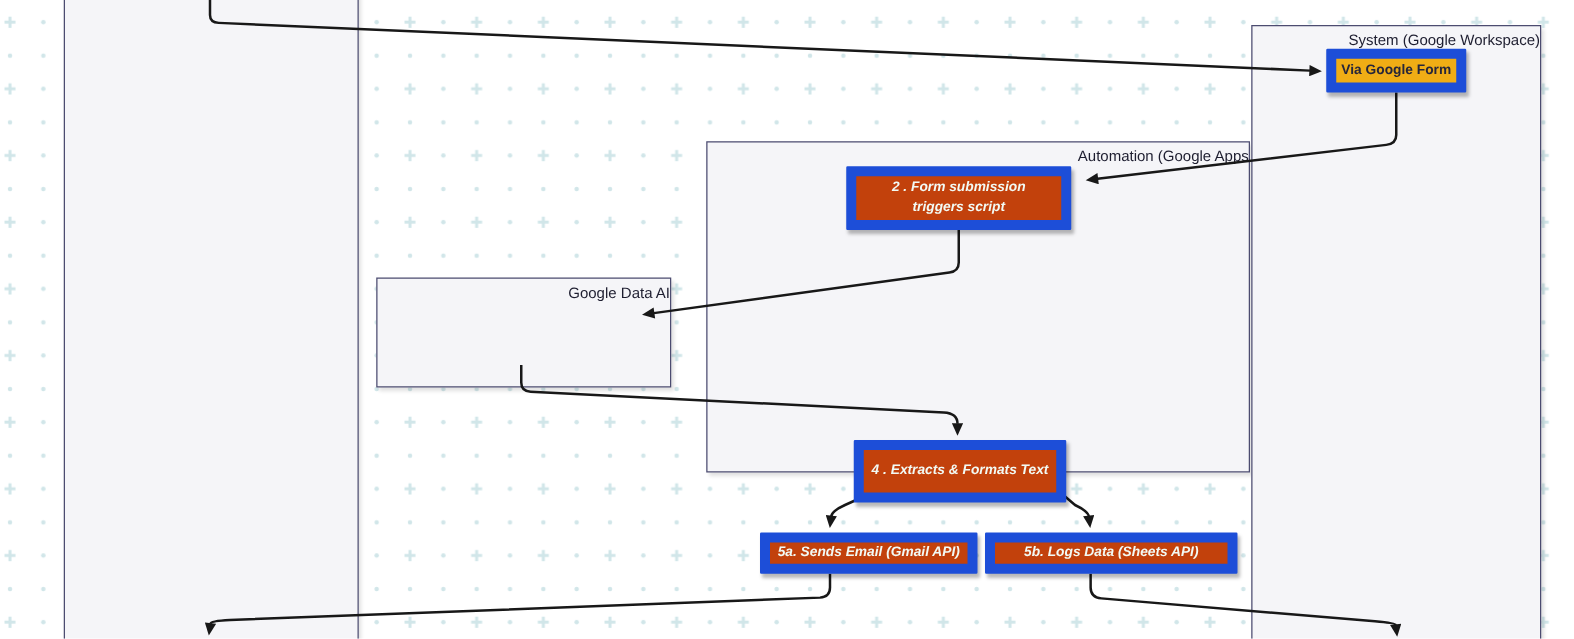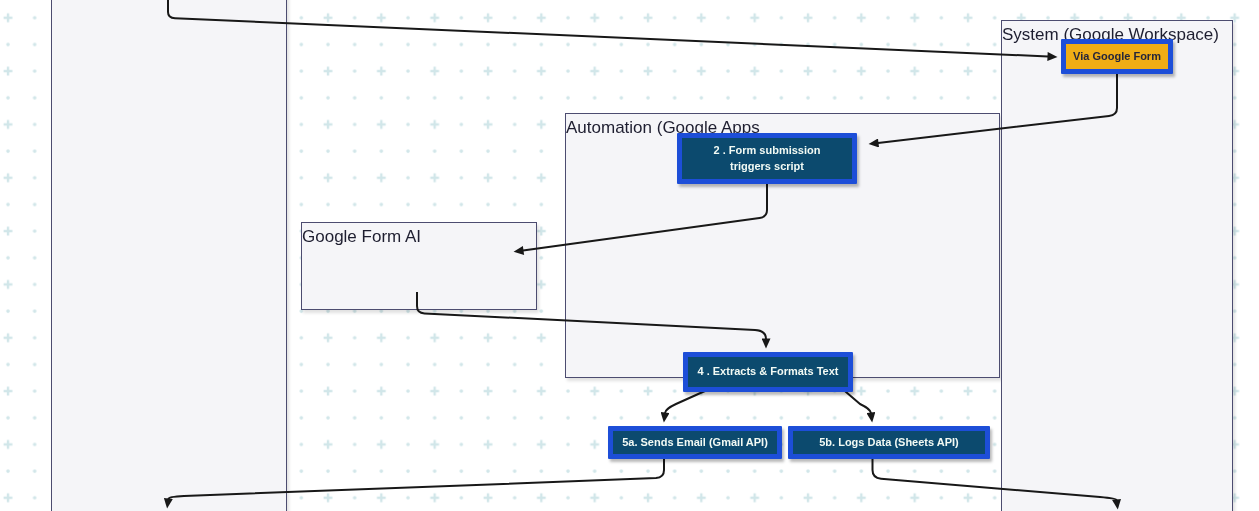--- a/index.html
+++ b/index.html
@@ -11,35 +11,35 @@
   .bg-svg{position:absolute;left:0;top:0;z-index:0;}
   .container-box{
     position:absolute;z-index:1;
     background:#f5f5f8;
     border:1px solid #4c4c70;
     box-shadow:2px 3px 3px rgba(0,0,0,0.12);
     box-sizing:border-box;
   }
   .container-title{
     position:absolute;top:4px;left:0;width:100%;
-    text-align:left;font-size:17px;color:#1e1e30;
+    text-align:right;font-size:12px;color:#1e1e30;
     white-space:nowrap;
   }
   .edges-svg{position:absolute;left:0;top:0;z-index:2;}
   .node{
     position:absolute;z-index:3;
     display:flex;align-items:center;justify-content:center;
     text-align:center;
     font-size:11px;font-weight:bold;line-height:1.45;
-    border:5px solid #1d4ed8;border-radius:1px;
+    border:8px solid #1d4ed8;border-radius:1px;
     box-shadow:2px 3px 3px rgba(0,0,0,0.28);
     box-sizing:border-box;
     white-space:pre-line;
   }
-  .node-green{background:#0c4a6e;color:#f2faf4;}
+  .node-green{background:#c2410c;color:#f2faf4;font-style:italic;}
   .node-yellow{background:#f0ad15;color:#26263a;}
   .node-red{background:#d94e3b;color:#fcd05e;}
   .edge{stroke:#181818;stroke-width:2;fill:none;stroke-linejoin:round;}
 </style>
 </head>
 <body>
 
 <div class="canvas">
 
   <svg class="bg-svg" width="1259" height="511" aria-hidden="true">
@@ -51,21 +51,21 @@
         <circle cx="34.67" cy="44.5" r="1.8" fill="#d1e6e9"></circle>
       </pattern>
     </defs>
     <rect width="1259" height="511" fill="#ffffff"></rect>
     <rect width="1259" height="511" fill="url(#grid)"></rect>
   </svg>
 
   <div class="container-box" style="left:51px;top:-15px;width:236px;height:545px;"></div>
 
   <div class="container-box" style="left:301px;top:222px;width:236px;height:88px;">
-    <div class="container-title">Google Form AI</div>
+    <div class="container-title">Google Data AI</div>
   </div>
 
   <div class="container-box" style="left:565px;top:113px;width:435px;height:265px;">
     <div class="container-title">Automation (Google Apps</div>
   </div>
 
   <div class="container-box" style="left:1001px;top:20px;width:232px;height:505px;">
     <div class="container-title">System (Google Workspace)</div>
   </div>
 
@@ -84,19 +84,19 @@
     <path class="edge" marker-end="url(#arrow)" d="M664,459 L664,470 Q664,477.5 656,478.1 L184,496 Q168.6,496.7 168.3,499"></path>
     <path class="edge" marker-end="url(#arrow)" d="M872.5,459 L872.5,470 Q872.5,478 881,478.7 L1100,497 Q1116.4,498.4 1116.6,500"></path>
   </svg>
 
   <div class="node node-yellow" style="left:1061px;top:39px;width:112px;height:35px;">Via Google Form</div>
 
   <div class="node node-green" style="left:677px;top:133px;width:180px;height:51px;">2 . Form submission
 triggers script</div>
 
 
-  <div class="node node-green" style="left:683px;top:352px;width:170px;height:40px;">4 . Extracts &amp; Formats Text</div>
+  <div class="node node-green" style="left:683px;top:352px;width:170px;height:50px;">4 . Extracts &amp; Formats Text</div>
 
   <div class="node node-green" style="left:577px;top:426px;width:174px;height:33px;margin-left:31px;">5a. Sends Email (Gmail API)</div>
 
   <div class="node node-green" style="left:788px;top:426px;width:202px;height:33px;">5b. Logs Data (Sheets API)</div>
 
 </div>
 
 </body></html>

